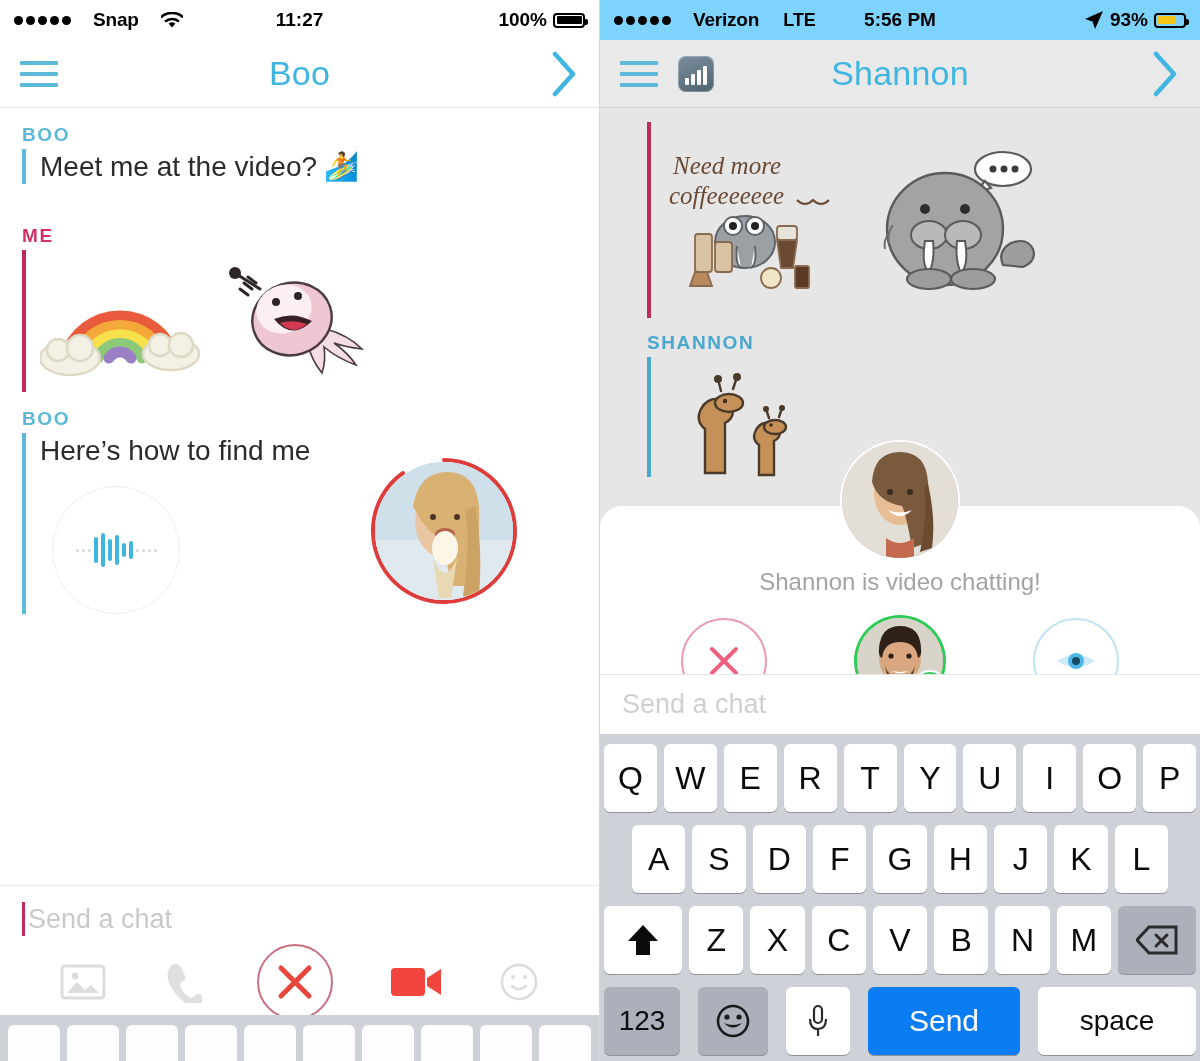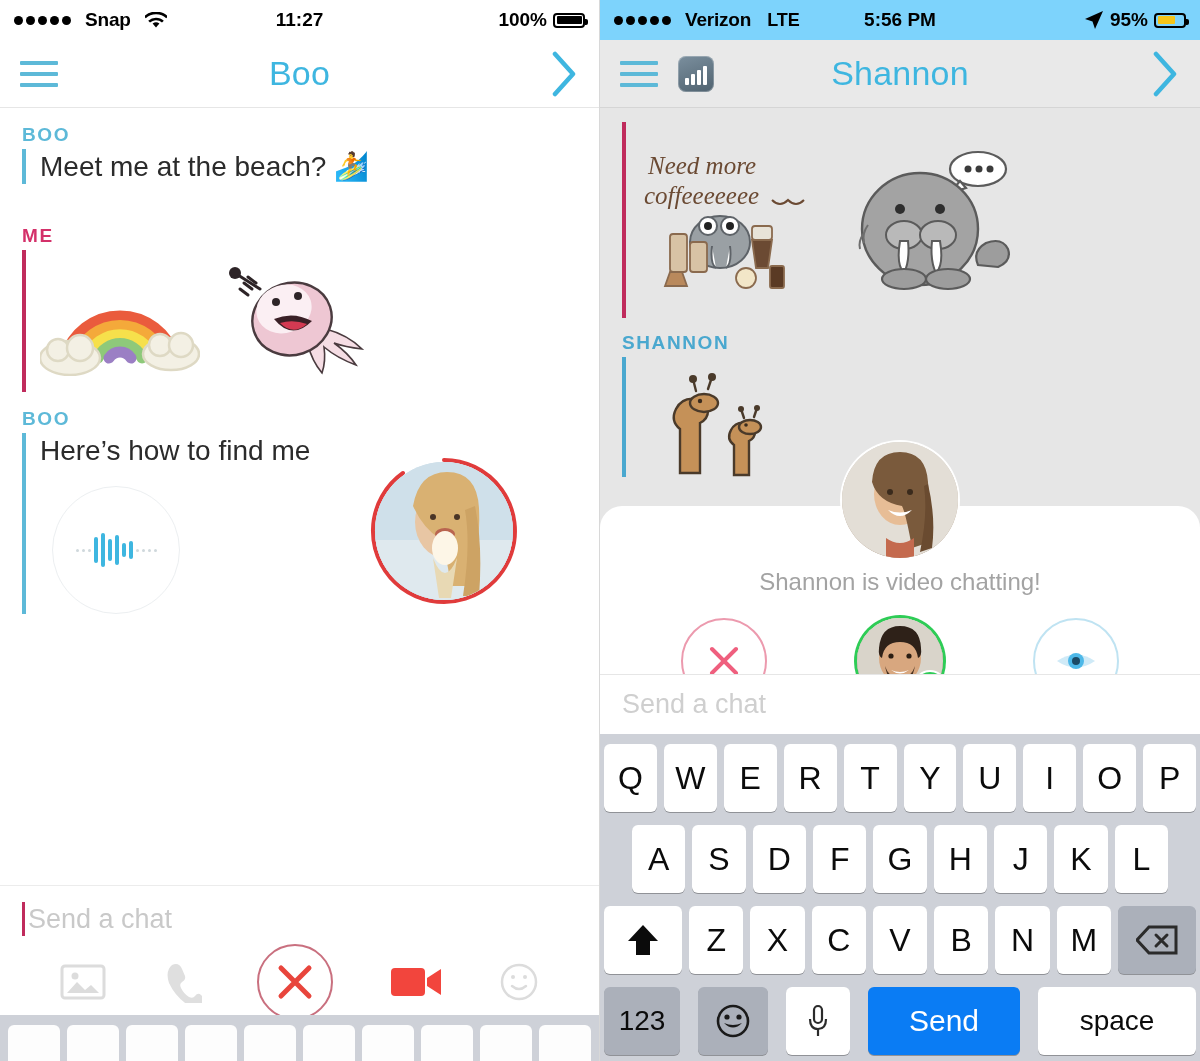--- a/index.html
+++ b/index.html
@@ -16,21 +16,21 @@
   .phone-left  { background: #ffffff; border-right: 1px solid #d8d8d8; }
   .phone-right { background: #e6e6e6; }
 
   
   .statusbar {
     height: 40px; display: flex; align-items: center;
     padding: 0 14px; font-size: 19px; font-weight: bold; color: #000;
     position: relative;
   }
   .statusbar-right-bg { background: #7dd3fc; }
-  .sb-left { display: flex; align-items: center; gap: 14px; }
+  .sb-left { display: flex; align-items: center; gap: 22px; }
   .sb-dots { display: flex; gap: 3px; align-items: center; }
   .sb-dots i { width: 9px; height: 9px; border-radius: 50%; background: #000; display: block; }
   .sb-carrier { font-size: 19px; font-weight: bold; letter-spacing: -0.2px;}
   .sb-net { font-size: 18px; font-weight: bold; margin-left: 2px;}
   .sb-center {
     position: absolute; left: 0; right: 0; text-align: center;
     font-size: 19px; font-weight: bold; pointer-events: none;
   }
   .sb-right { margin-left: auto; display: flex; align-items: center; gap: 6px; z-index: 2;}
   .sb-pct { font-size: 19px; font-weight: bold; }
@@ -112,21 +112,21 @@
     display: flex; align-items: center; justify-content: center; }
 
   
   .kb-strip {
     position: absolute; left: 0; right: 0; bottom: 0; height: 46px;
     background: #ced1d8; padding: 10px 8px 0 8px; display: flex; gap: 7px;
   }
   .kb-strip i { flex: 1; background: #fdfdfd; border-radius: 6px 6px 0 0; display: block; }
 
   
-  .r-chat { position: relative; background: #e6e6e6; height: 566px; overflow: hidden; }
+  .r-chat { position: relative; background: #e6e6e6; height: 566px; overflow: hidden; padding-left: 25px; }
   .r-msg { padding-left: 22px; padding-top: 14px; }
   .r-body { border-left: 4px solid; padding-left: 16px; min-height: 60px; }
   .r-name { font-size: 19px; font-weight: bold; letter-spacing: 1.6px; margin-bottom: 3px; }
 
   
   .vc-card {
     position: absolute; left: 0; right: 0; bottom: 0; top: 398px;
     background: #fff; border-radius: 22px 22px 0 0;
   }
   .vc-avatar {
@@ -227,21 +227,21 @@
             <path d="M4 3 L22 23 L4 43" fill="none" stroke="#3eb6e0" stroke-width="4.5" stroke-linecap="round" stroke-linejoin="round"></path>
           </svg>
       </div>
     </div>
 
     <div class="chat">
 
       <div class="msg">
         <div class="msg-name name-them">BOO</div>
         <div class="msg-body body-them">
-          <div class="msg-text">Meet me at the beach? 🏄</div>
+          <div class="msg-text">Meet me at the video? 🏄</div>
         </div>
       </div>
 
       <div class="msg">
         <div class="msg-name name-me">ME</div>
         <div class="msg-body body-me">
           <div class="stickers">
             <div>
               <svg width="160" height="110" viewBox="0 0 160 110">
                 <g fill="none" stroke-width="11" stroke-linecap="round">
@@ -398,21 +398,21 @@
         <span class="sb-carrier">Verizon</span>
         <span class="sb-net">LTE</span>
       </div>
       <div class="sb-center">5:56 PM</div>
       <div class="sb-right">
         <span>
           <svg width="20" height="20" viewBox="0 0 20 20">
               <path d="M19 1 L1 9 L8.5 11.5 L11 19z" fill="#000"></path>
             </svg>
         </span>
-        <span class="sb-pct">95%</span>
+        <span class="sb-pct">93%</span>
         <span class="battery low">
             <span style="width:70%"></span>
           </span>
       </div>
     </div>
 
     <div class="header header-right-bg">
       <div class="hamburger">
           <i></i>
           <i></i>

